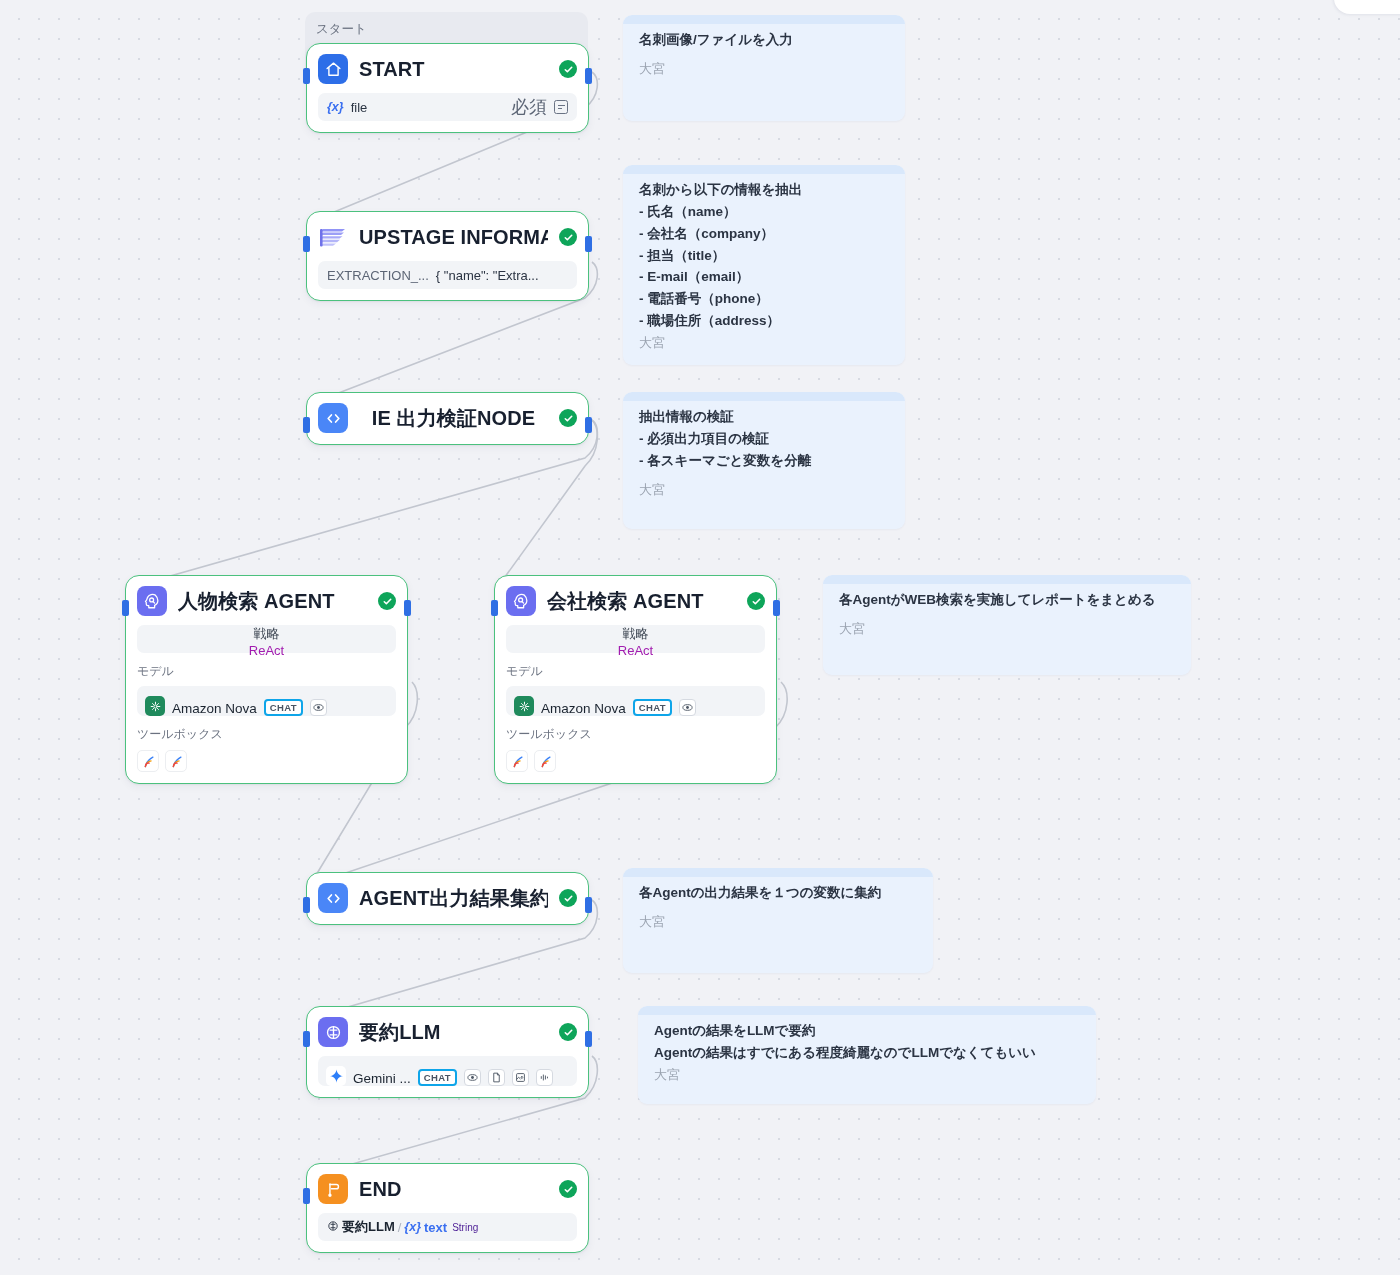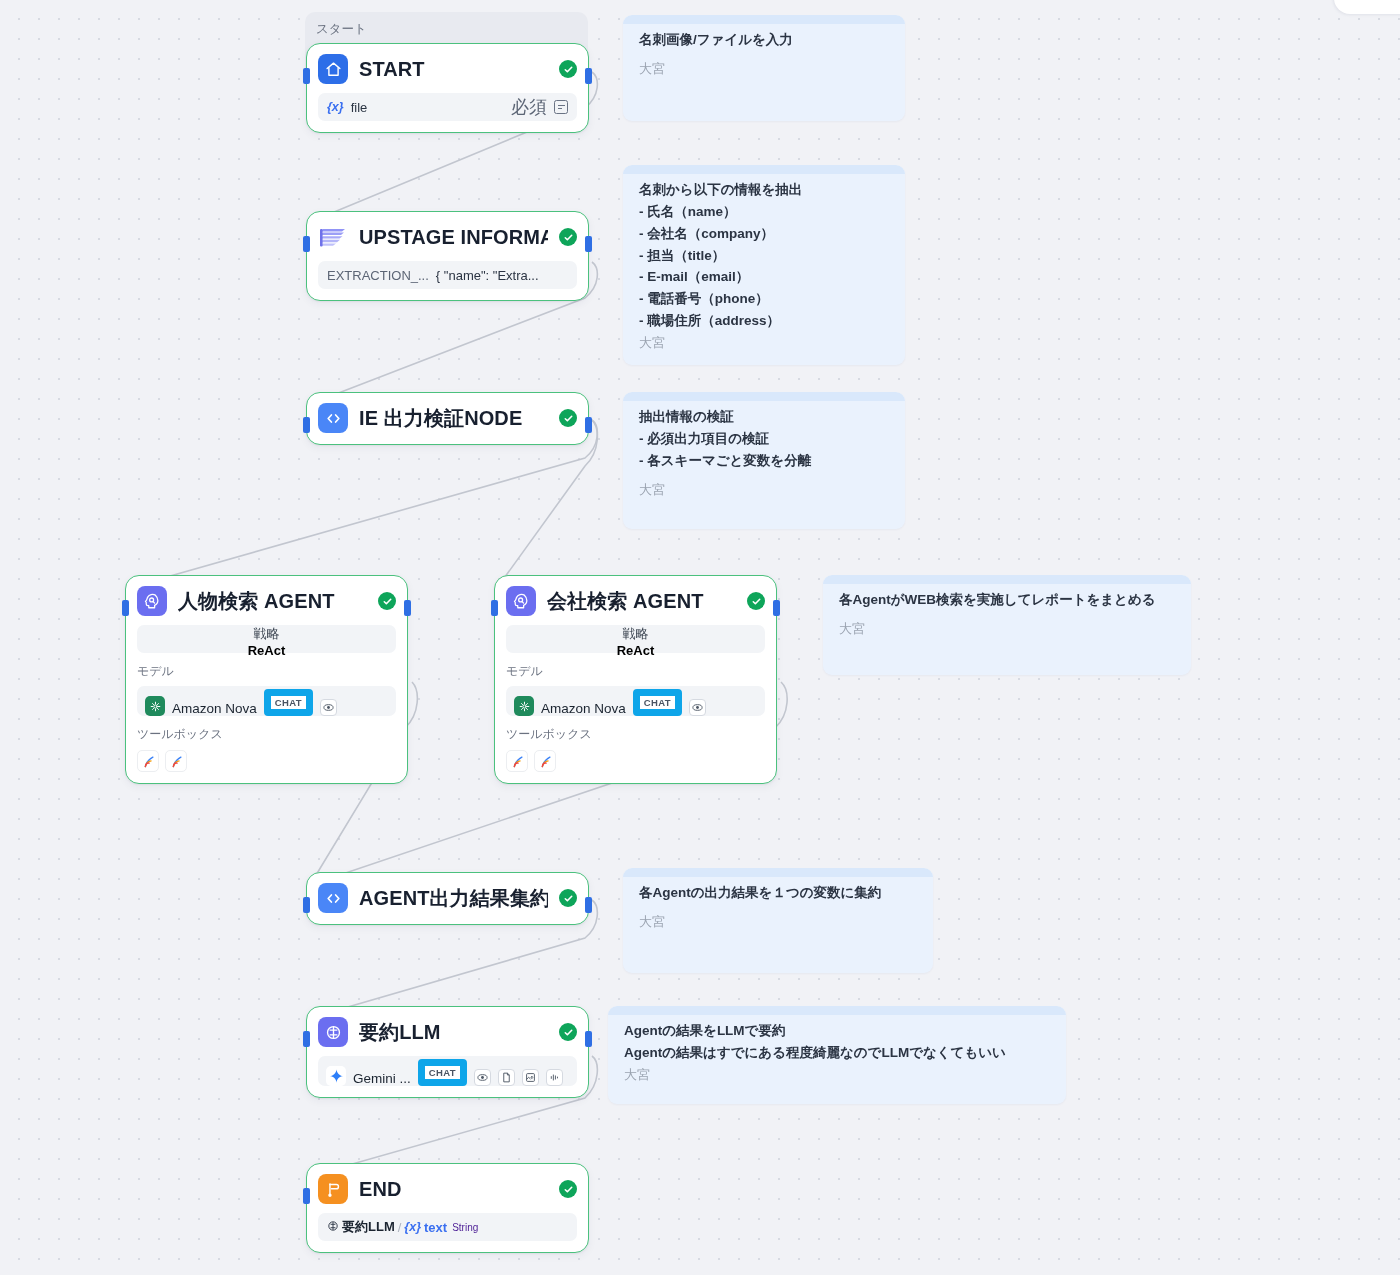--- a/index.html
+++ b/index.html
@@ -88,32 +88,32 @@
   .mini-ico::before { top: 3.5px; width: 7px; }
   .mini-ico::after  { top: 6.8px; width: 4.5px; }
 
   .row-grey {
     margin-top: 9px; height: 28px;
     background: #f2f4f7; border-radius: 7px;
     display: flex; align-items: center; justify-content: space-between;
     padding: 0 10px; font-size: 13px; flex-direction: column;
   }
   .row-grey .k { color: #39424f; }
-  .row-grey .v { color: #000000; font-weight: 700; }
+  .row-grey .v { color: #a21caf; font-weight: 400; }
   .sec-label { margin-top: 10px; font-size: 12px; color: #6b7280; }
   .model-row {
     margin-top: 6px; height: 30px;
     background: #f2f4f7; border-radius: 7px;
     display: flex; align-items: flex-end; gap: 7px; padding: 0 8px;
   }
   .model-name { font-size: 13.5px; color: #1b2430; font-weight: 400; white-space: nowrap; }
   .chip {
     font-size: 9.5px; font-weight: 700; letter-spacing: .4px;
     color: #4b5563; background: #ffffff;
-    border: 7px solid #0ea5e9; border-radius: 4px;
+    border: 2px solid #0ea5e9; border-radius: 4px;
     padding: 2px 4px; line-height: 1;
   }
   .cap {
     width: 17px; height: 17px; border-radius: 4px;
     background: #ffffff; border: 1px solid #d6dae1;
     display: flex; align-items: center; justify-content: center;
     flex: 0 0 auto;
   }
   .tool-icons { margin-top: 7px; display: flex; gap: 6px; }
   .tool-ico {
@@ -231,21 +231,21 @@
             <path d="M5 12.5l4.5 4.5L19 7"></path>
           </svg>
       </div>
     </div>
     <div class="var-row">
       <span class="muted" style="font-size:13px;">EXTRACTION_...</span>
       <span style="font-size:13px;color:#2b3443;">{ "name": "Extra...</span>
     </div>
   </div>
 
-  <div class="node" style="left:306px; top:392px; width:283px;">
+  <div class="node" style="left:306px; top:392px; width:283px;text-align:center;">
     <div class="port left"></div>
     <div class="port right"></div>
     <div class="node-head">
       <div class="icon-sq blue2">
         <svg width="17" height="17" viewBox="0 0 24 24" fill="none" stroke="#fff" stroke-width="2.4" stroke-linecap="round" stroke-linejoin="round">
           <path d="M9 7 4.5 12 9 17"></path>
             <path d="M15 7 19.5 12 15 17"></path>
         </svg>
       </div>
       <div class="node-title">IE 出力検証NODE</div>
@@ -504,19 +504,19 @@
   <div class="note" style="left:823px; top:575px; width:368px; height:100px;">
     <div class="note-body">各AgentがWEB検索を実施してレポートをまとめる</div>
     <div class="note-author">大宮</div>
   </div>
 
   <div class="note" style="left:623px; top:868px; width:310px; height:105px;">
     <div class="note-body">各Agentの出力結果を１つの変数に集約</div>
     <div class="note-author">大宮</div>
   </div>
 
-  <div class="note" style="left:608px; top:1006px; width:458px; height:98px;">
+  <div class="note" style="left:638px; top:1006px; width:458px; height:98px;">
     <div class="note-body">Agentの結果をLLMで要約
 Agentの結果はすでにある程度綺麗なのでLLMでなくてもいい</div>
     <div class="note-author tight">大宮</div>
   </div>
 
 </div>
 
 </body></html>

